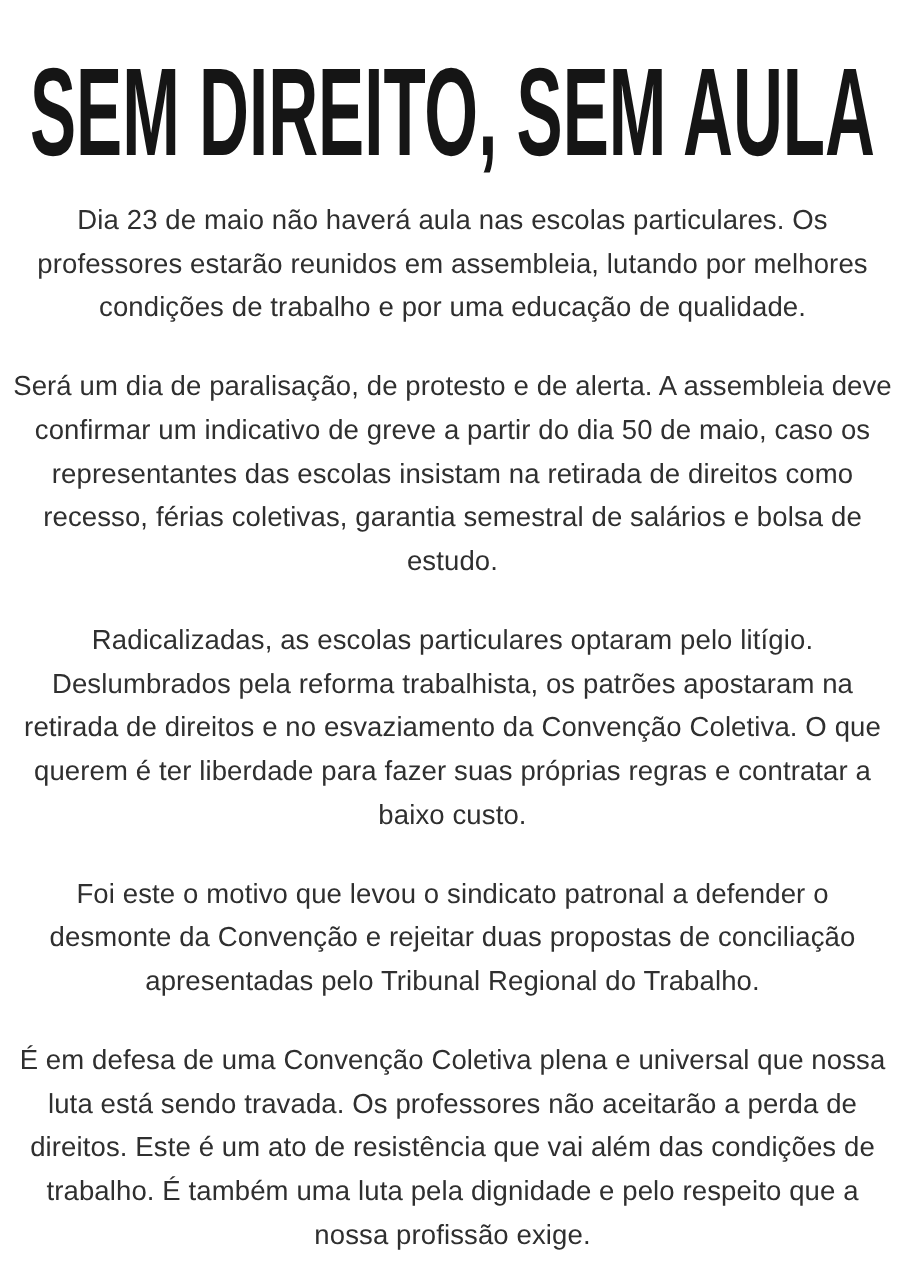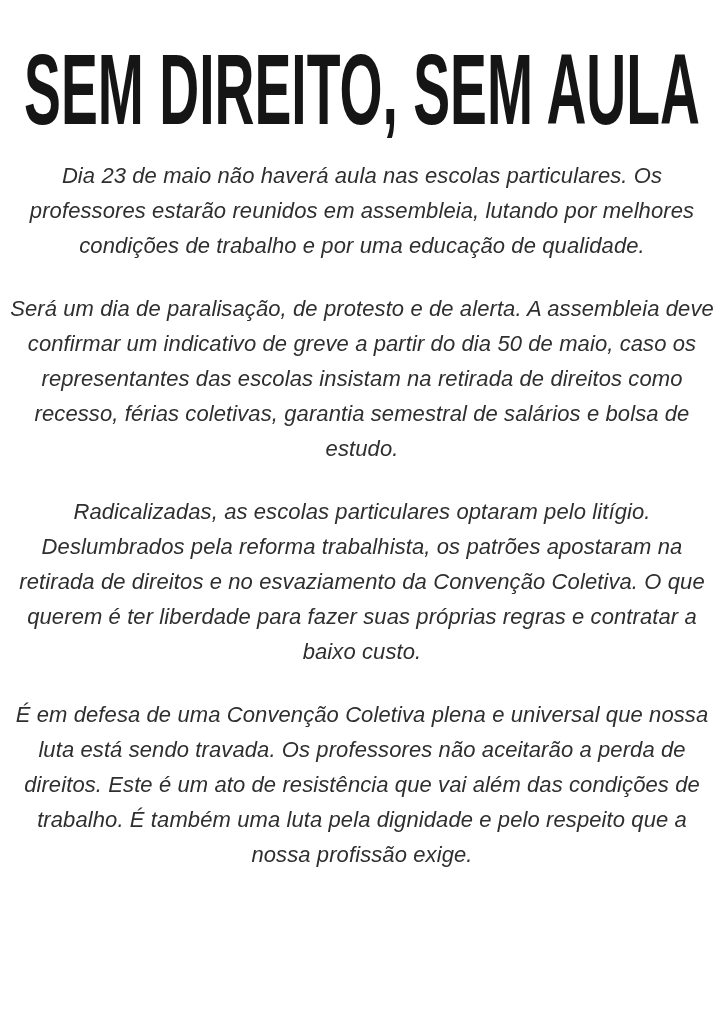--- a/index.html
+++ b/index.html
@@ -30,21 +30,20 @@
     display: block;
     margin: 0 auto;
   }
   .headline-svg text {
     font-family: "Liberation Sans", sans-serif;
     font-weight: 700;
     fill: #151515;
   }
   .body-copy {
     width: 724px;
-    font-style: italic;
   }
   .body-copy p {
     box-sizing: border-box;
     width: 724px;
     padding: 0 10px;
     margin: 0 0 28px 0;
     font-size: 22px;
     line-height: 35px;
     text-align: center;
     color: #2f2f2f;
@@ -59,16 +58,17 @@
   <div class="headline-wrap">
     <svg class="headline-svg" width="684" height="92" viewBox="0 0 684 92">
       <text x="342" y="78" font-size="100" text-anchor="middle" textLength="676" lengthAdjust="spacingAndGlyphs">SEM DIREITO, SEM AULA</text>
     </svg>
   </div>
 
   <div class="body-copy">
     <p>Dia 23 de maio não haverá aula nas escolas particulares. Os professores estarão reunidos em assembleia, lutando por melhores condições de trabalho e por uma educação de qualidade.</p>
     <p>Será um dia de paralisação, de protesto e de alerta. A assembleia deve confirmar um indicativo de greve a partir do dia 50 de maio, caso os representantes das escolas insistam na retirada de direitos como recesso, férias coletivas, garantia semestral de salários e bolsa de estudo.</p>
     <p>Radicalizadas, as escolas particulares optaram pelo litígio. Deslumbrados pela reforma trabalhista, os patrões apostaram na retirada de direitos e no esvaziamento da Convenção Coletiva. O que querem é ter liberdade para fazer suas próprias regras e contratar a baixo custo.</p>
+    <p>Foi este o motivo que levou o sindicato patronal a defender o desmonte da Convenção e rejeitar duas propostas de conciliação apresentadas pelo Tribunal Regional do Trabalho.</p>
     <p>É em defesa de uma Convenção Coletiva plena e universal que nossa luta está sendo travada. Os professores não aceitarão a perda de direitos. Este é um ato de resistência que vai além das condições de trabalho. É também uma luta pela dignidade e pelo respeito que a nossa profissão exige.</p>
   </div>
 
 </div>
 
 </body></html>

